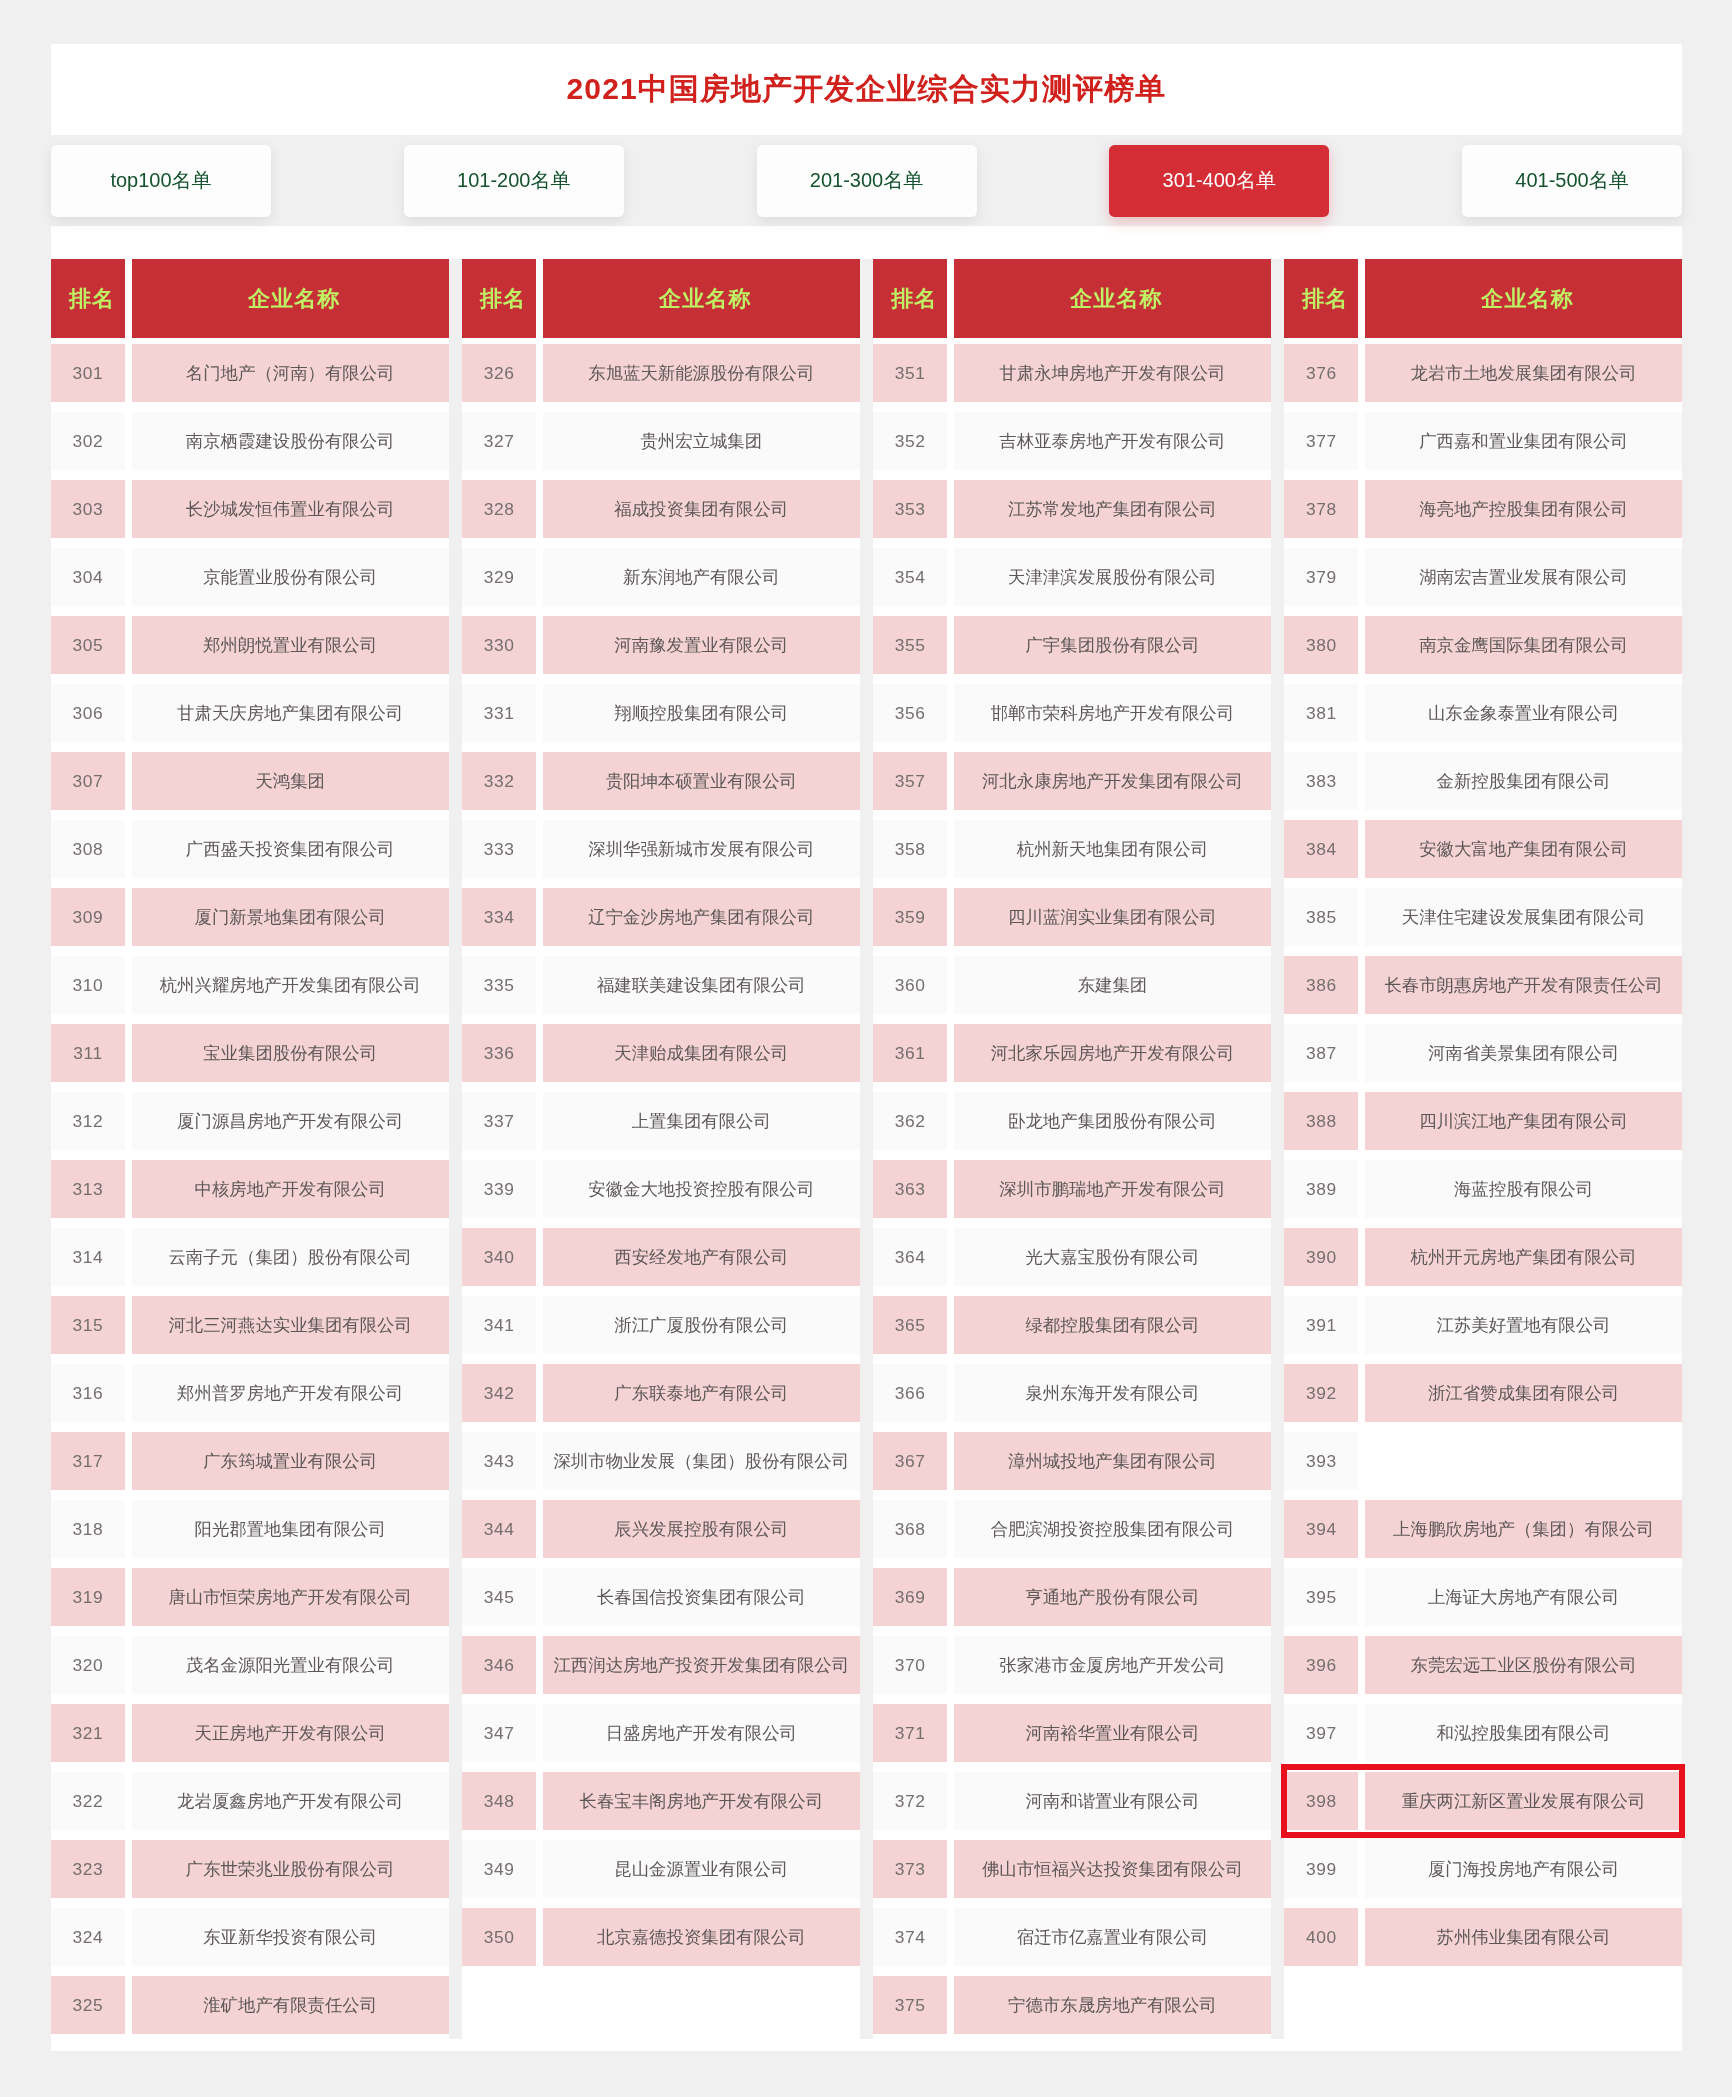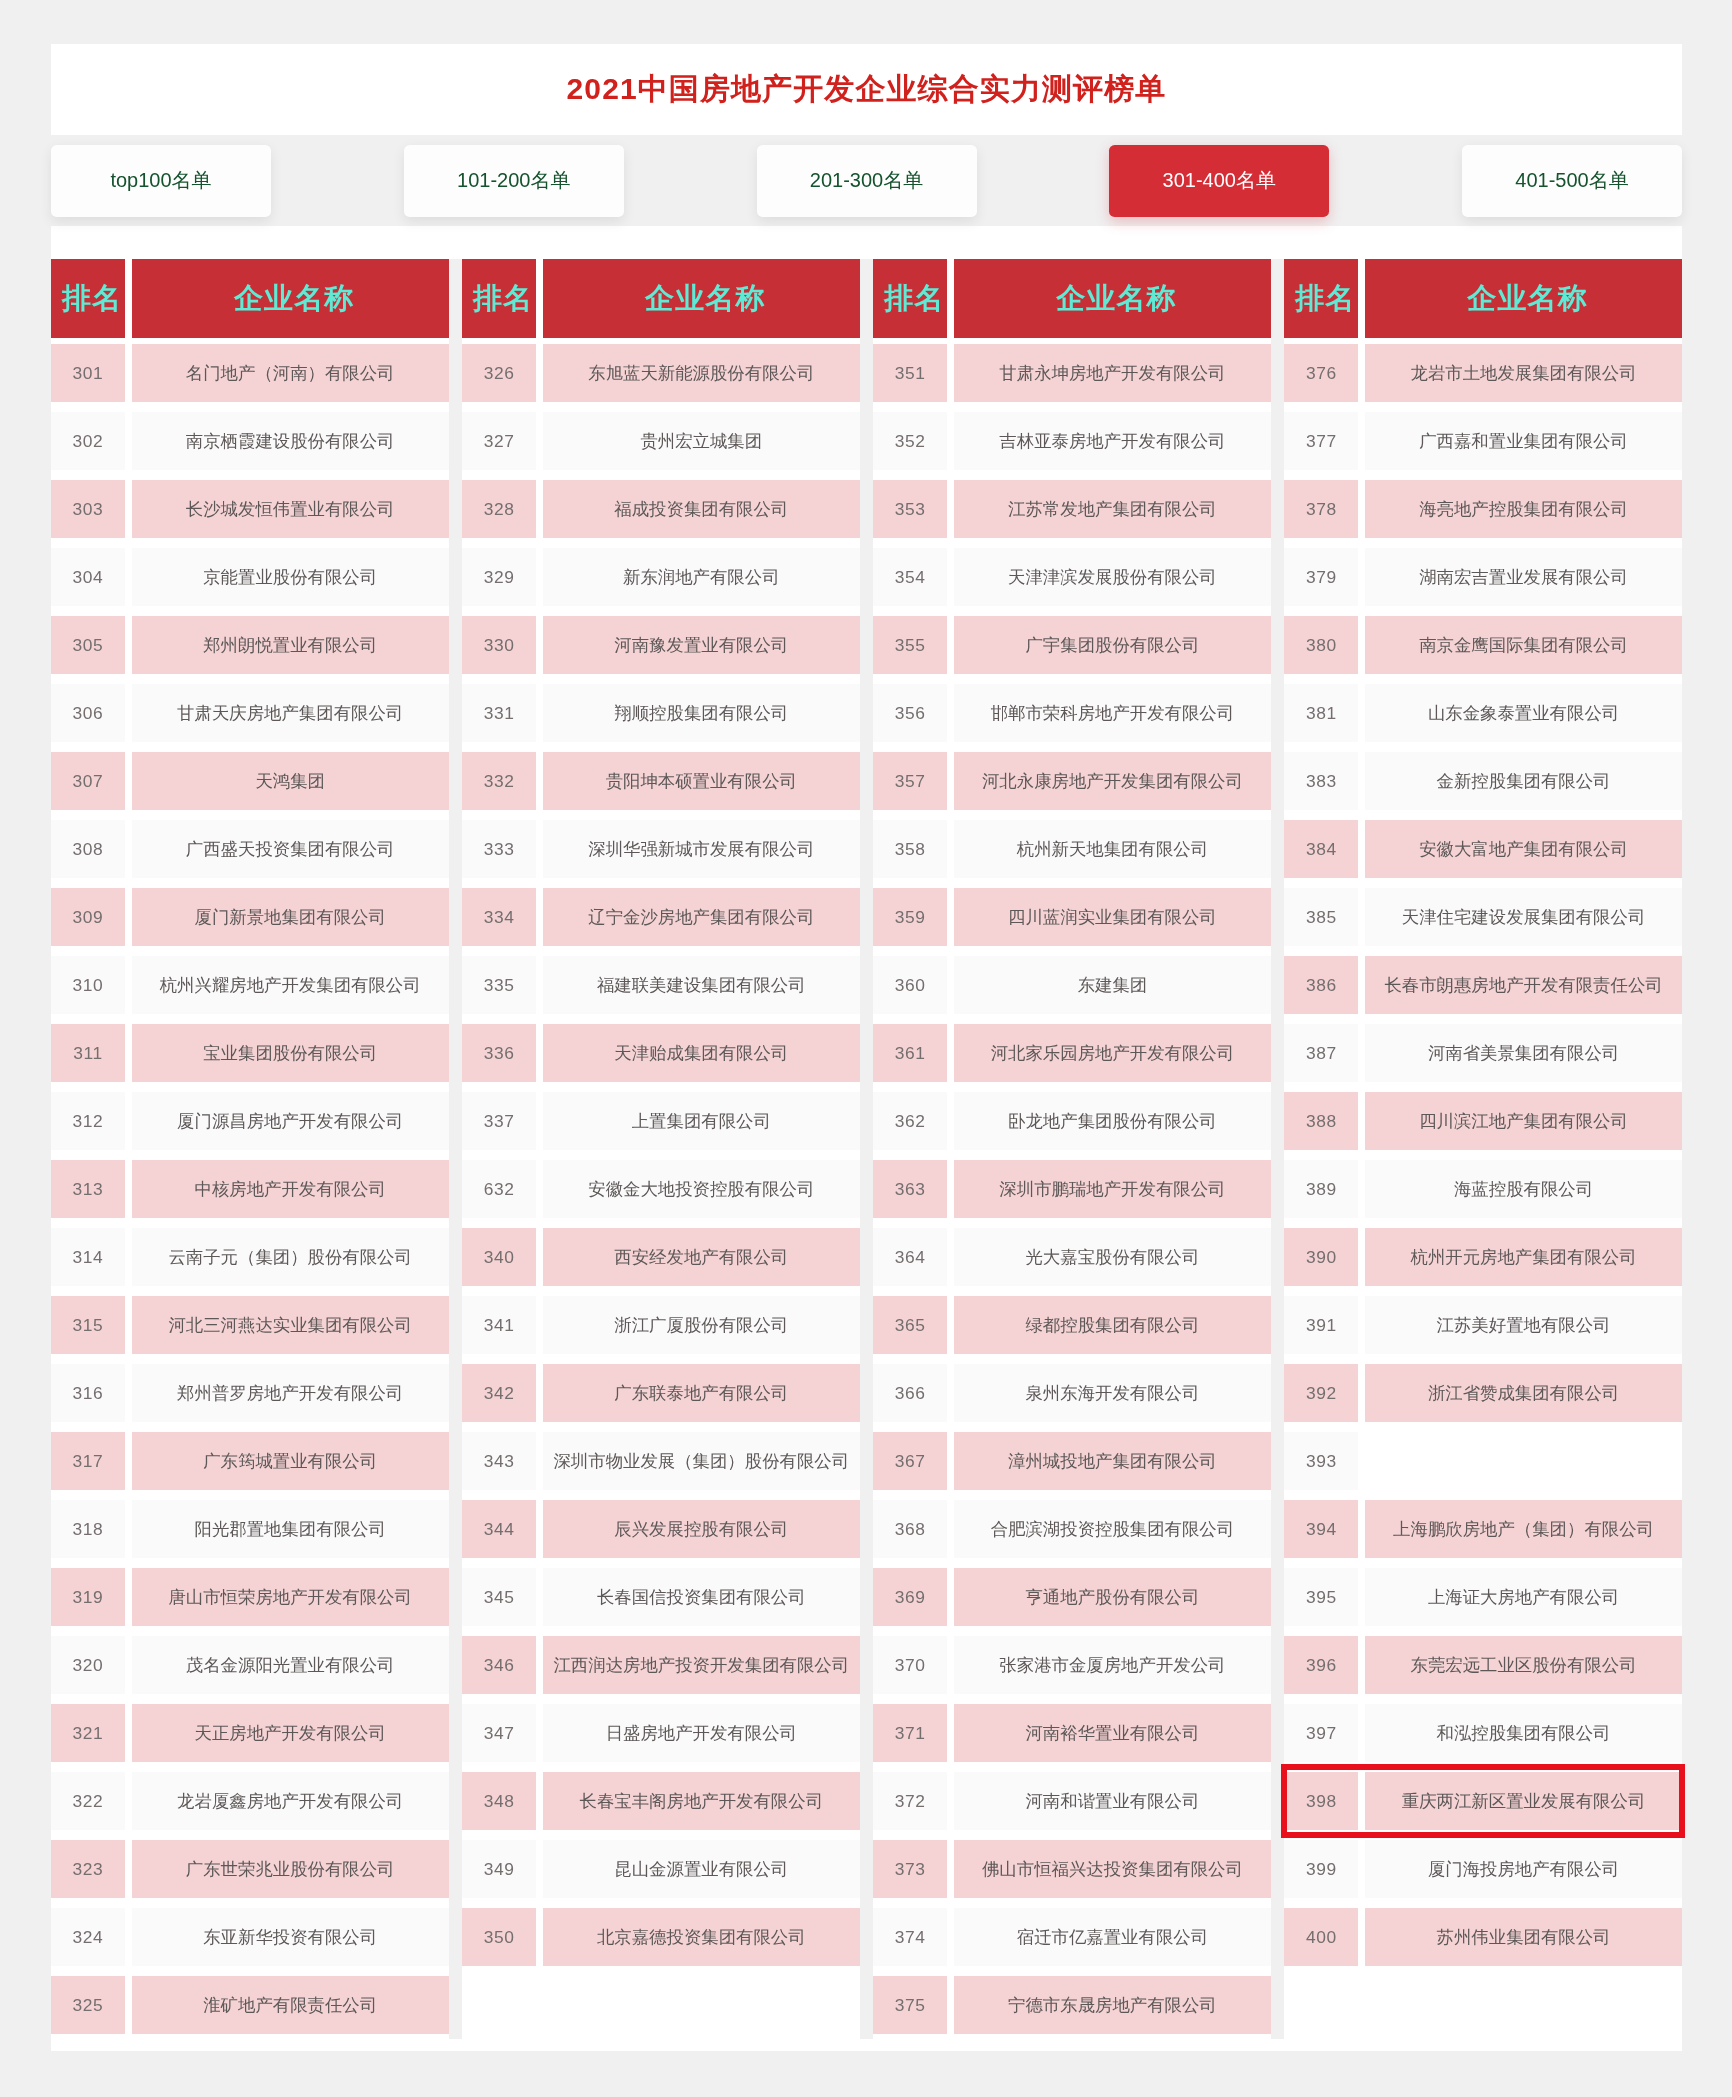--- a/index.html
+++ b/index.html
@@ -53,22 +53,22 @@
   }
   .row{
     display:flex;gap:6.7px;height:68px;align-items:center;position:relative;
   }
   .row.header{height:79px;margin-bottom:1.1px;}
   .cell{
     display:flex;align-items:center;justify-content:center;
     height:58px;
   }
   .row.header .cell{
-    height:79px;background:var(--header-bg);color:#5eead4;
-    font-size:29px;font-weight:bold;letter-spacing:1.1px;padding-left:8px;
+    height:79px;background:var(--header-bg);color:#bef264;
+    font-size:22px;font-weight:bold;letter-spacing:1.1px;padding-left:8px;
   }
   .cell.rank{flex:0 0 74px;font-size:17.4px;color:#756e6e;letter-spacing:0.6px;}
   .cell.name{flex:1 1 auto;font-size:17.4px;color:#5d5757;}
   .row.odd  .cell{background:var(--row-pink);}
   .row.even .cell{background:var(--row-light);}
   .row.highlight::after{
     content:"";position:absolute;inset:-3.4px;
     border:6.2px solid var(--highlight-border);
     pointer-events:none;
   }
@@ -242,21 +242,21 @@
           </div>
           <div class="row odd">
             <div class="cell rank">336</div>
             <div class="cell name">天津贻成集团有限公司</div>
           </div>
           <div class="row even">
             <div class="cell rank">337</div>
             <div class="cell name">上置集团有限公司</div>
           </div>
           <div class="row even">
-            <div class="cell rank">632</div>
+            <div class="cell rank">339</div>
             <div class="cell name">安徽金大地投资控股有限公司</div>
           </div>
           <div class="row odd">
             <div class="cell rank">340</div>
             <div class="cell name">西安经发地产有限公司</div>
           </div>
           <div class="row even">
             <div class="cell rank">341</div>
             <div class="cell name">浙江广厦股份有限公司</div>
           </div>

